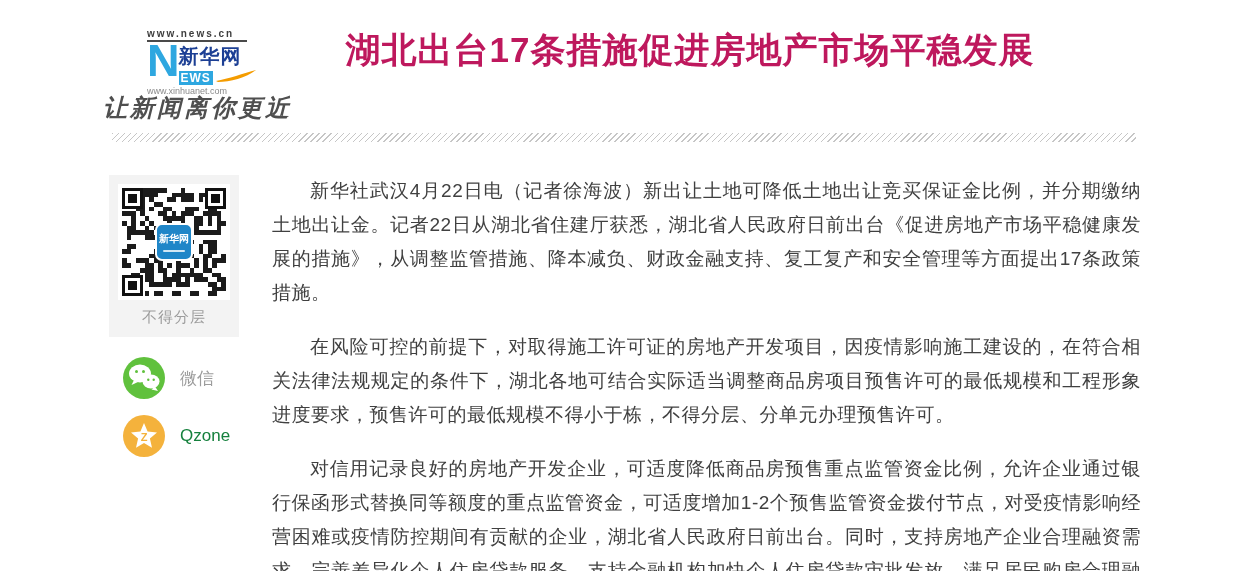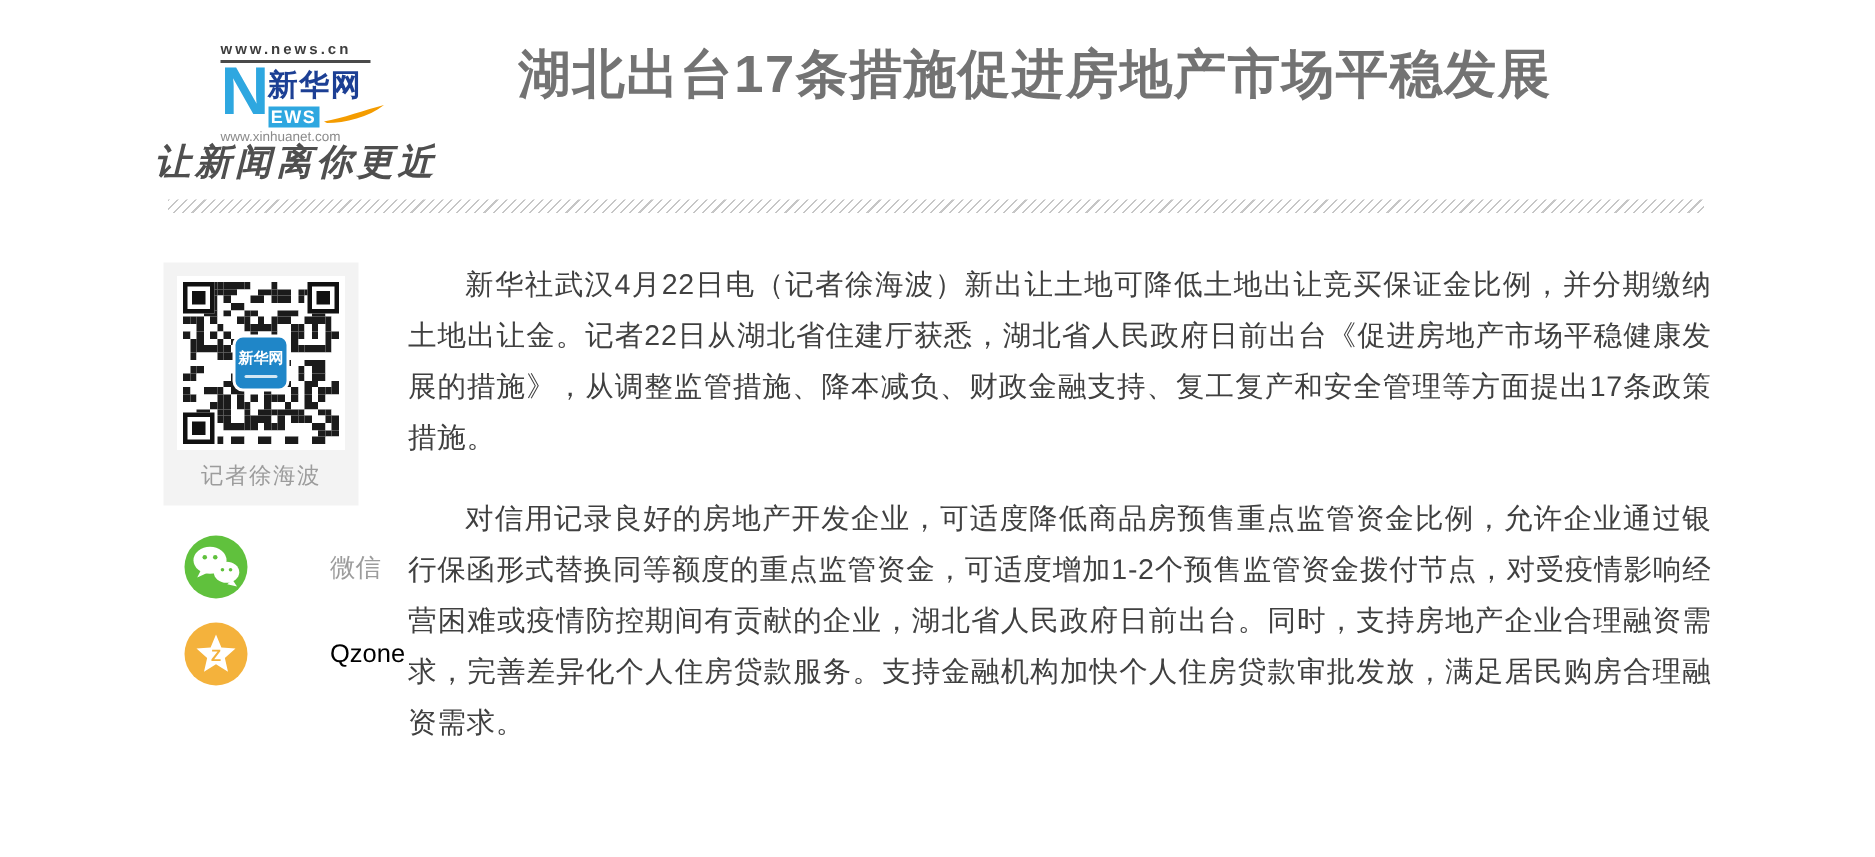--- a/index.html
+++ b/index.html
@@ -16,21 +16,21 @@
   .logo-n { font-size:45px; font-weight:bold; color:#2ea7e0; line-height:0.8; letter-spacing:-2px; }
   .logo-right { margin-left:1px; }
   .logo-cn { font-size:20px; font-weight:bold; color:#1c3f94; letter-spacing:1px; white-space:nowrap; }
   .logo-bottom-row { display:flex; align-items:center; height:15px; }
   .logo-ews { background:#2ea7e0; color:#fff; font-weight:bold; font-size:12px; line-height:14px; padding:0 2px; letter-spacing:1px; }
   .logo-swoosh { margin-left:2px; margin-top:-4px; }
   .logo-url-bottom { font-size:9px; color:#8a8a8a; margin-top:1px; white-space:nowrap; }
   .slogan { position:absolute; left:0px; top:64px; width:160px; font-family:"DejaVu Serif","Liberation Serif",serif; font-style:italic; font-weight:bold; font-size:24px; color:#4f4f4f; letter-spacing:3px; white-space:nowrap;text-align:center; }
 
   .head-center { position:absolute; left:130px; right:0; top:28px; text-align:center; }
-  .article-title { font-size:35px; font-weight:bold; color:#737373; letter-spacing:1px; line-height:44px; }
+  .article-title { font-size:35px; font-weight:bold; color:#be185d; letter-spacing:1px; line-height:44px; }
   .article-meta { margin-top:13px; font-size:15px; font-weight:bold; color:#333; }
   .article-meta .meta-source { margin-left:30px; }
   .article-meta .meta-source-value { margin-left:6px; }
 
   
   .divider-hatched { position:absolute; left:25px; right:27px; top:133px; height:9px;
     background-image:repeating-linear-gradient(135deg,#c6c6c6 0,#c6c6c6 1px,transparent 1px,transparent 4.3px); }
 
   
   .qr-box { position:absolute; left:22px; top:175px; width:130px; background:#f3f3f3; padding:9px 0 10px; text-align:center; }
@@ -40,27 +40,27 @@
   .qr-finder { position:absolute; width:21px; height:21px; border:3px solid #111; background:#fff; }
   .qr-finder::after { content:""; position:absolute; inset:3px; background:#111; }
   .qr-finder.tl { left:4px; top:4px; } .qr-finder.tr { right:4px; top:4px; } .qr-finder.bl { left:4px; bottom:4px; }
   .qr-center-icon { position:absolute; left:50%; top:50%; width:38px; height:38px; transform:translate(-50%,-50%);
     background:#1f86c8; border:2px solid #fff; border-radius:7px; color:#fff; font-size:10px; font-weight:bold;
     display:flex; flex-direction:column; align-items:center; justify-content:center; }
   .qr-center-icon .sub { display:block; width:22px; height:2px; background:rgba(255,255,255,.8); margin-top:4px; border-radius:1px; }
   .qr-caption { margin-top:8px; font-size:15px; color:#9c9c9c; letter-spacing:1px; }
 
   .share-list { position:absolute; left:36px; top:357px; list-style:none; }
-  .share-item { display:flex; align-items:center; margin-bottom:16px; cursor:pointer;gap:40px; }
+  .share-item { display:flex; align-items:center; margin-bottom:16px; cursor:pointer; }
   .share-circle { width:42px; height:42px; border-radius:50%; flex:0 0 42px; display:flex; align-items:center; justify-content:center; }
   .share-circle.wechat { background:#60c13d; }
   .share-circle.weibo  { background:#e6432e; }
   .share-circle.qzone  { background:#f4b23c; }
   .share-label { margin-left:15px; font-size:17px; }
-  .share-label.l0 { color:#9c9c9c; } .share-label.l1 { color:#4a4a4a; } .share-label.l2 { color:#000000; }
+  .share-label.l0 { color:#9c9c9c; } .share-label.l1 { color:#4a4a4a; } .share-label.l2 { color:#15803d; }
 
   
   .article-body { position:absolute; left:185px; right:22px; top:174px; }
   .article-body p { font-size:19px; line-height:34px; color:#404040; text-indent:2em; text-align:justify; margin-bottom:20px; letter-spacing:0.5px; }
 </style>
 </head>
 <body>
 
 <div class="page">
 
@@ -628,21 +628,21 @@
             <i></i>
           </div>
         <div class="qr-finder tl"></div>
         <div class="qr-finder tr"></div>
         <div class="qr-finder bl"></div>
         <div class="qr-center-icon">
           <span>新华网</span>
           <span class="sub"></span>
         </div>
       </div>
-      <div class="qr-caption">记者徐海波</div>
+      <div class="qr-caption">不得分层</div>
     </div>
 
     <ul class="share-list">
       <li class="share-item">
         <span class="share-circle wechat">
           <svg width="40" height="40" viewBox="0 0 40 40">
             <ellipse cx="16" cy="15.5" rx="11" ry="9" fill="#fff"></ellipse>
             <path d="M10 22 l-2.5 5 6.5-3z" fill="#fff"></path>
             <circle cx="12.5" cy="13.5" r="1.5" fill="#60c13d"></circle>
             <circle cx="19.5" cy="13.5" r="1.5" fill="#60c13d"></circle>
@@ -661,16 +661,17 @@
             <text x="20" y="24.5" text-anchor="middle" font-size="11" font-weight="bold" fill="#f4b23c" font-family="Liberation Sans, sans-serif">Z</text>
           </svg>
         </span>
         <span class="share-label l2">Qzone</span>
       </li>
     </ul>
   </aside>
 
   <main class="article-body">
     <p>新华社武汉4月22日电（记者徐海波）新出让土地可降低土地出让竞买保证金比例，并分期缴纳土地出让金。记者22日从湖北省住建厅获悉，湖北省人民政府日前出台《促进房地产市场平稳健康发展的措施》，从调整监管措施、降本减负、财政金融支持、复工复产和安全管理等方面提出17条政策措施。</p>
+    <p>在风险可控的前提下，对取得施工许可证的房地产开发项目，因疫情影响施工建设的，在符合相关法律法规规定的条件下，湖北各地可结合实际适当调整商品房项目预售许可的最低规模和工程形象进度要求，预售许可的最低规模不得小于栋，不得分层、分单元办理预售许可。</p>
     <p>对信用记录良好的房地产开发企业，可适度降低商品房预售重点监管资金比例，允许企业通过银行保函形式替换同等额度的重点监管资金，可适度增加1-2个预售监管资金拨付节点，对受疫情影响经营困难或疫情防控期间有贡献的企业，湖北省人民政府日前出台。同时，支持房地产企业合理融资需求，完善差异化个人住房贷款服务。支持金融机构加快个人住房贷款审批发放，满足居民购房合理融资需求。</p>
   </main>
 
 </div>
 
 </body></html>

